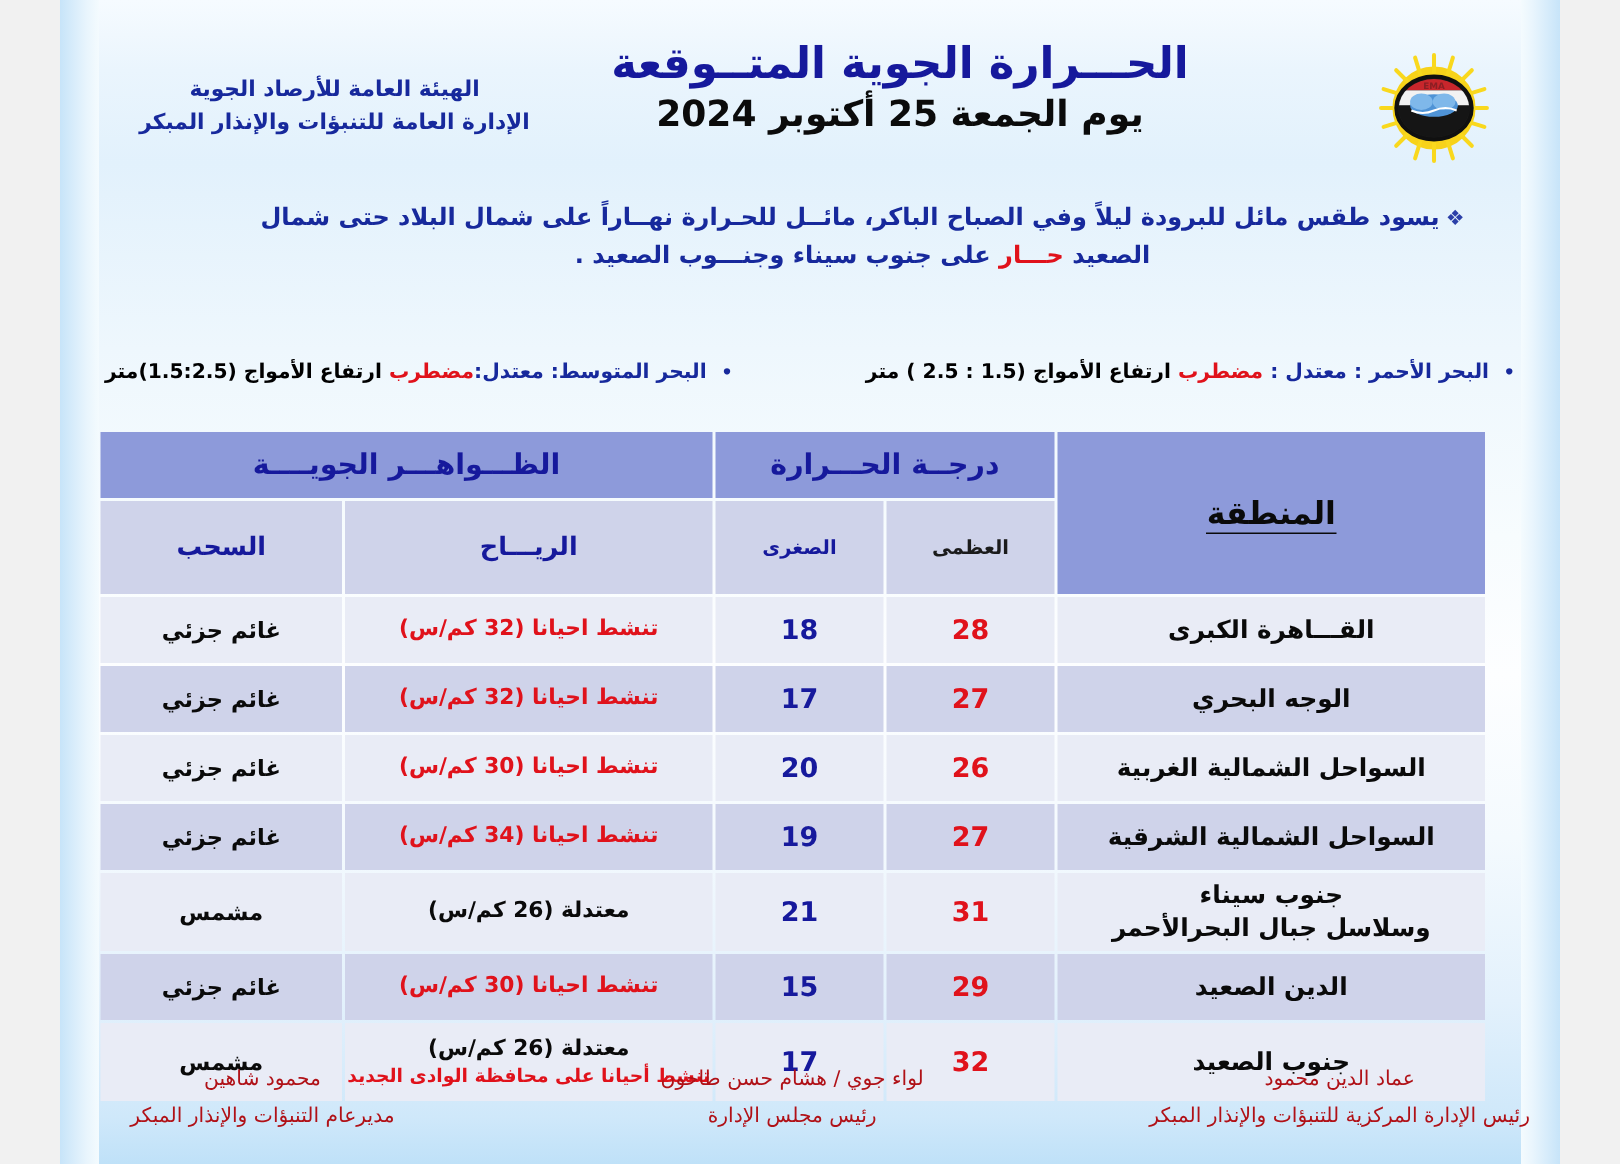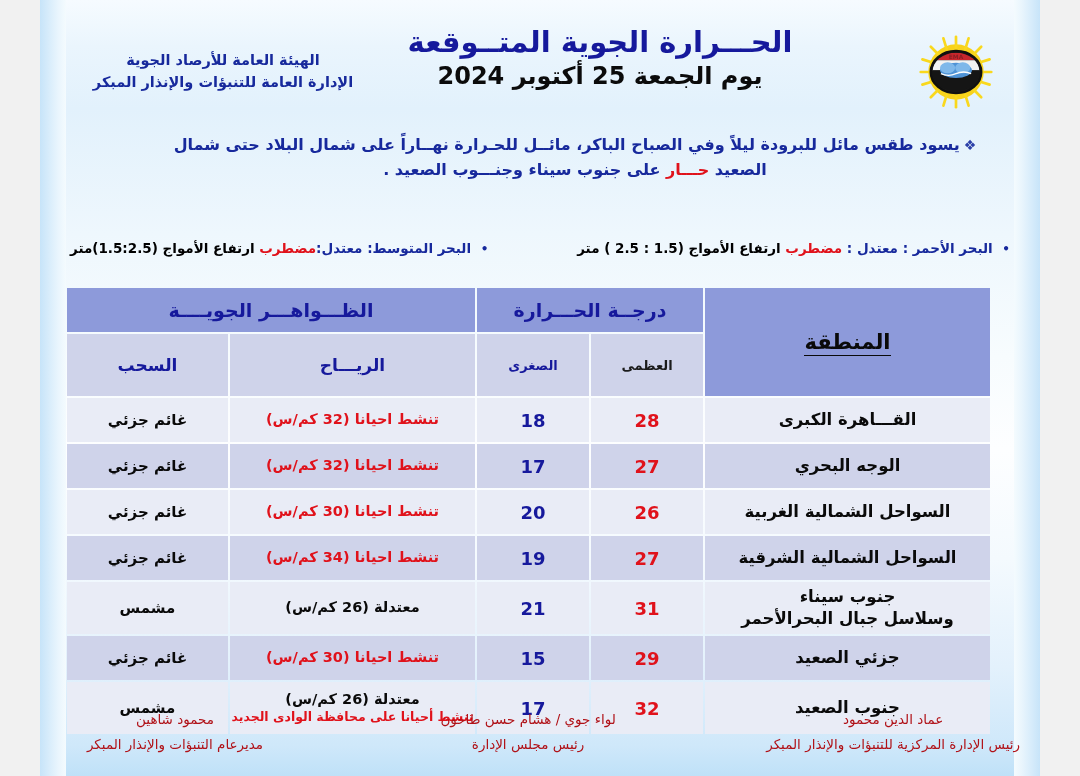--- a/index.html
+++ b/index.html
@@ -373,21 +373,21 @@
             <td class="c-cloud">غائم جزئي</td>
           </tr>
           <tr class="row r-odd tall">
             <td class="c-region">جنوب سيناء<br>وسلاسل جبال البحرالأحمر</td>
             <td class="c-max">31</td>
             <td class="c-min">21</td>
             <td class="c-wind"><span class="wind-mod">معتدلة (26 كم/س)</span></td>
             <td class="c-cloud">مشمس</td>
           </tr>
           <tr class="row r-even">
-            <td class="c-region">جزئي الصعيد</td>
+            <td class="c-region">الدين الصعيد</td>
             <td class="c-max">29</td>
             <td class="c-min">15</td>
             <td class="c-wind"><span class="wind-active">تنشط احيانا (30 كم/س)</span></td>
             <td class="c-cloud">غائم جزئي</td>
           </tr>
           <tr class="row r-odd tall">
             <td class="c-region">جنوب الصعيد</td>
             <td class="c-max">32</td>
             <td class="c-min">17</td>
             <td class="c-wind"><span class="wind-mod">معتدلة (26 كم/س)</span><span class="wind-note">تنشط أحيانا على محافظة الوادى الجديد</span></td>

